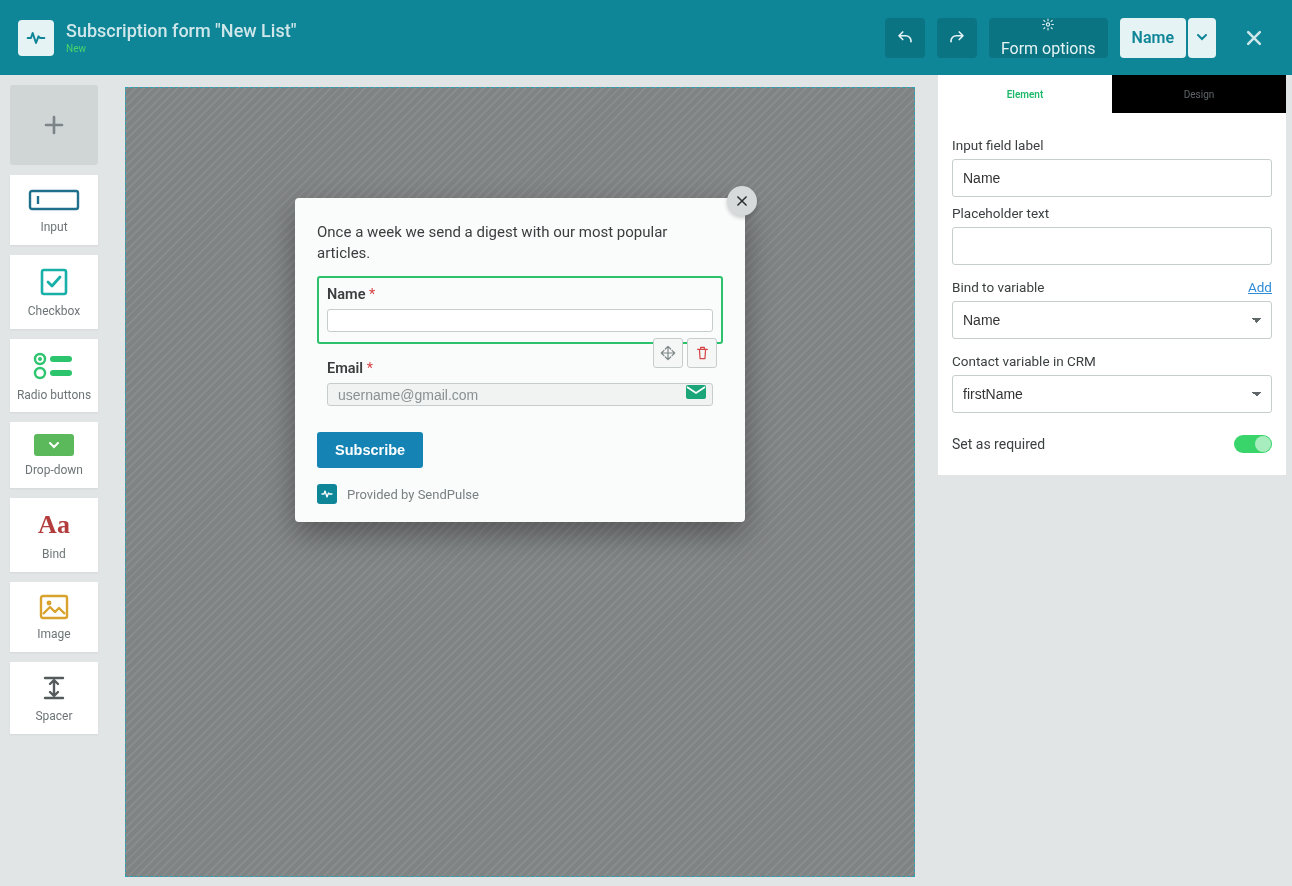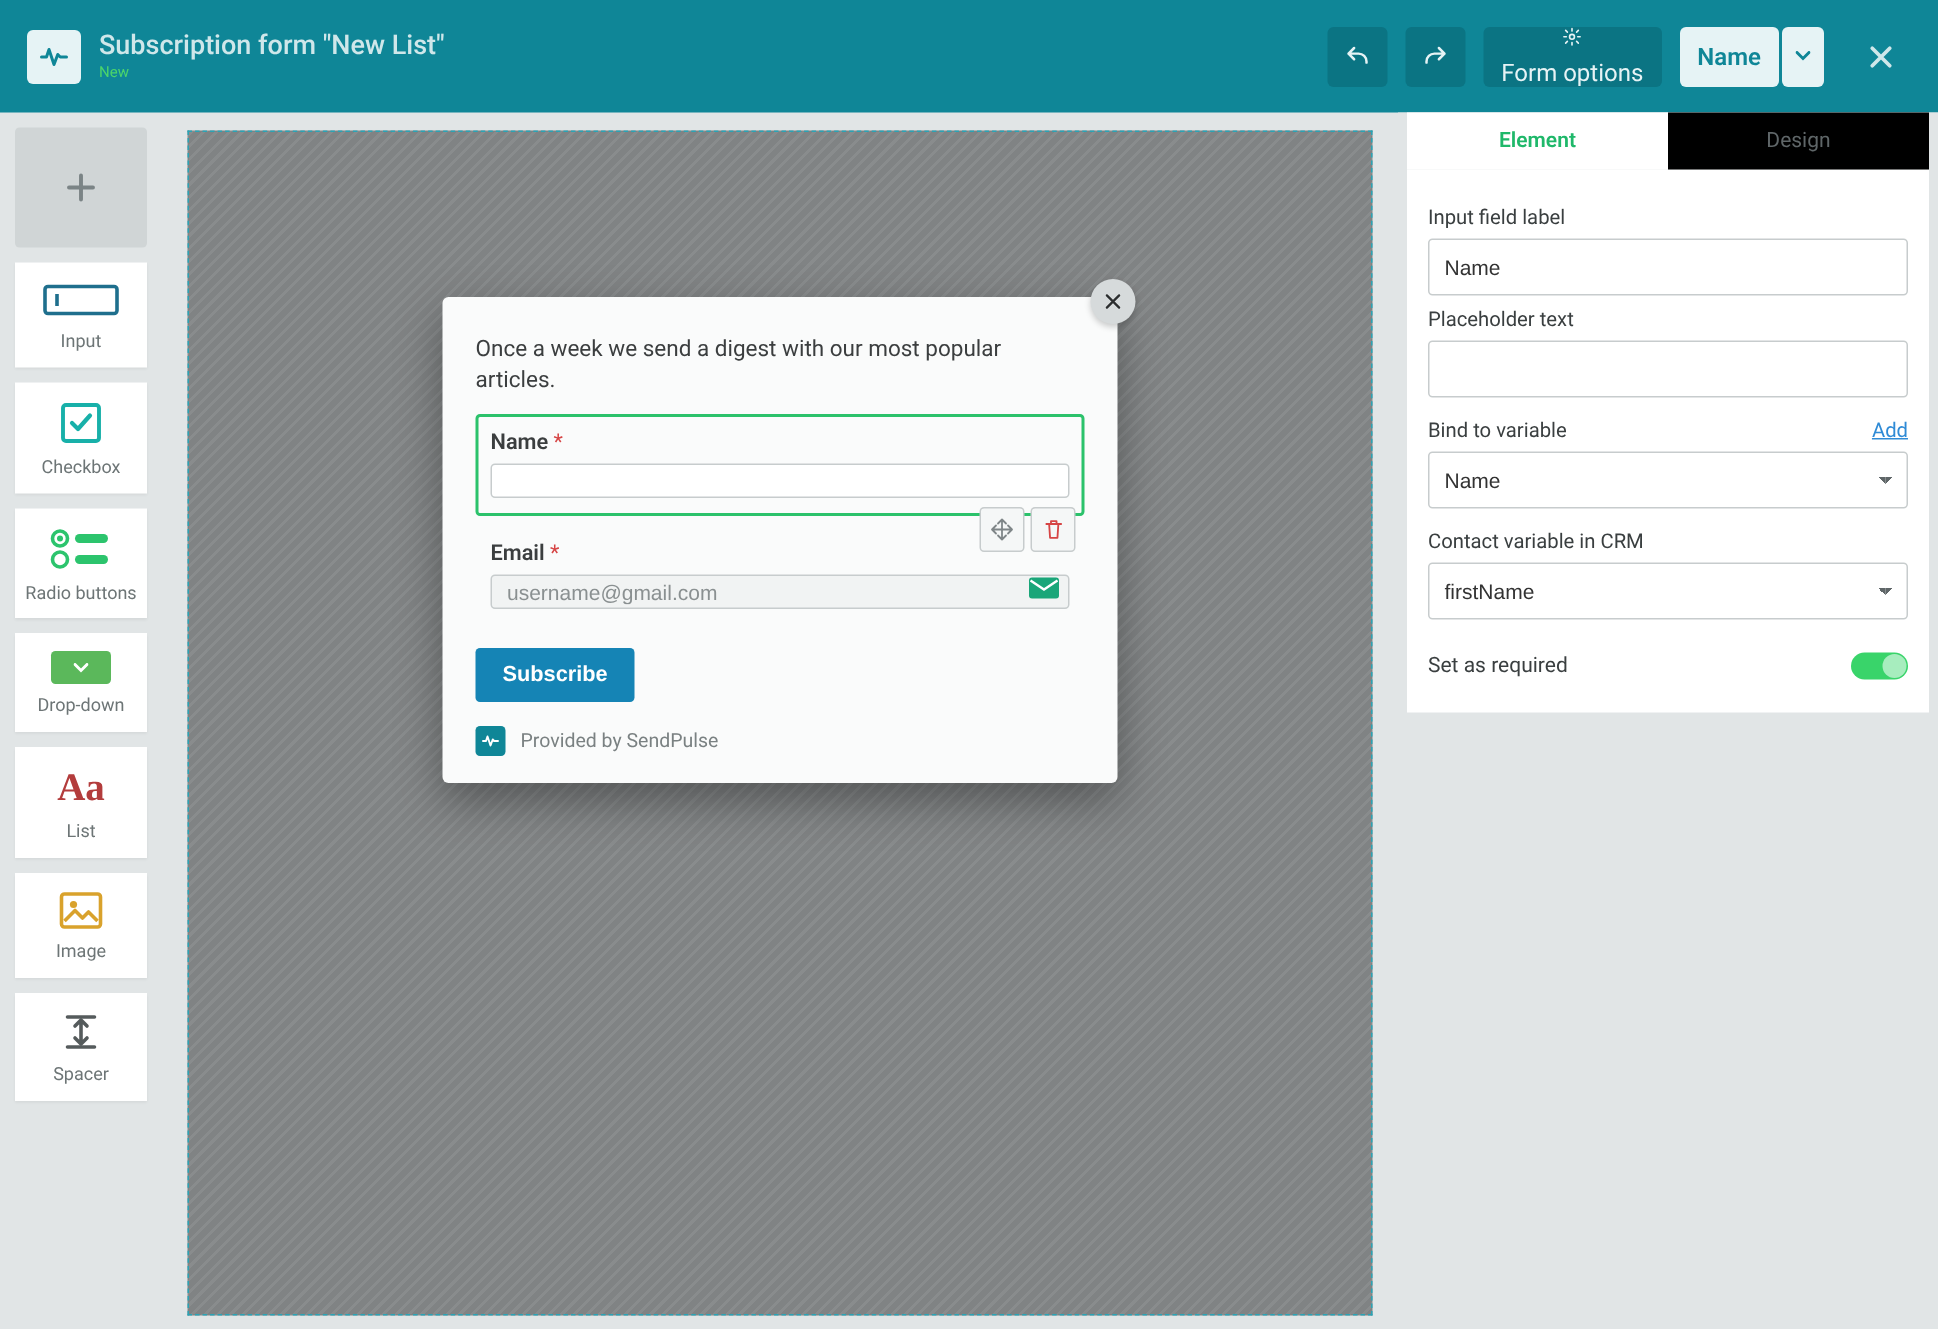--- a/index.html
+++ b/index.html
@@ -41,21 +41,21 @@
   .email-block { margin-top: 6px; }
   .email-icon { position: absolute; right: 14px; bottom: 16px; }
   .sub-btn { margin-top: 14px; height: 36px; padding: 0 18px; background: #1584b5; color: #fff; border: none; border-radius: 3px; font-size: 14.5px; font-weight: 600; cursor: pointer; }
   .provided { margin-top: 16px; display: flex; align-items: center; gap: 10px; color: #7a8182; font-size: 13px; }
   .sp-badge { width: 20px; height: 20px; background: #0f8697; border-radius: 3px; display: flex; align-items: center; justify-content: center; color: #fff; }
   .blk-actions { position: absolute; right: 4px; top: -14px; display: flex; gap: 4px; }
   .blk-act { width: 30px; height: 30px; border: 1px solid #c7cccd; border-radius: 3px; background: #f5f7f7; display: flex; align-items: center; justify-content: center; }
   
   .side { width: 360px; background: #e1e5e6; padding: 0 6px; }
   .side-tabs { display: flex; }
-  .side-tab { flex: 1; height: 38px; display: flex; align-items: center; justify-content: center; font-size: 14px; cursor: pointer; }
+  .side-tab { flex: 1; height: 38px; display: flex; align-items: center; justify-content: center; font-size: 10px; cursor: pointer; }
   .side-tab.active { background: #fff; color: #1fb86a; font-weight: 600; }
   .side-tab.inactive { background: #000000; color: #5f6668; }
   .side-body { background: #fff; padding: 16px 14px 22px; }
   .sf-label { font-size: 13.5px; color: #3a3f40; margin: 8px 0 6px; }
   .sf-row { display: flex; justify-content: space-between; align-items: center; }
   .sf-link { color: #2f8bd6; font-size: 13.5px; cursor: pointer; text-decoration: underline; }
   .sf-input, .sf-select { width: 100%; height: 38px; border: 1px solid #c7cccd; border-radius: 3px; padding: 0 10px; font-size: 14px; background: #fff; color: #333; }
   .sf-select { appearance: none; background-image: linear-gradient(45deg, transparent 50%, #5f6668 50%), linear-gradient(-45deg, transparent 50%, #5f6668 50%); background-position: right 14px center, right 9px center; background-size: 5px 5px; background-repeat: no-repeat; }
   .req-row { display: flex; justify-content: space-between; align-items: center; margin-top: 22px; font-size: 14px; color: #3a3f40; }
   .toggle { width: 38px; height: 18px; background: #39d46a; border-radius: 10px; position: relative; }
@@ -152,21 +152,21 @@
         <div class="dd-top">
           <svg width="10" height="7" viewBox="0 0 10 7">
               <path d="M1 1l4 4 4-4" stroke="#fff" stroke-width="2" fill="none" stroke-linecap="round"></path>
             </svg>
         </div>
         <span class="lbl">Drop-down</span>
       </div>
 
       <div class="tool-tile">
         <span class="txt-Aa">Aa</span>
-        <span class="lbl">List</span>
+        <span class="lbl">Bind</span>
       </div>
 
       <div class="tool-tile">
         <svg width="30" height="26" viewBox="0 0 30 26">
             <rect x="2" y="2" width="26" height="22" rx="2" stroke="#d9a22c" stroke-width="2.4" fill="none"></rect>
             <circle cx="10" cy="9" r="2.4" fill="#d9a22c"></circle>
             <path d="M4 20l7-7 5 5 4-4 6 6" stroke="#d9a22c" stroke-width="2.4" fill="none" stroke-linejoin="round"></path>
           </svg>
         <span class="lbl">Image</span>
       </div>

